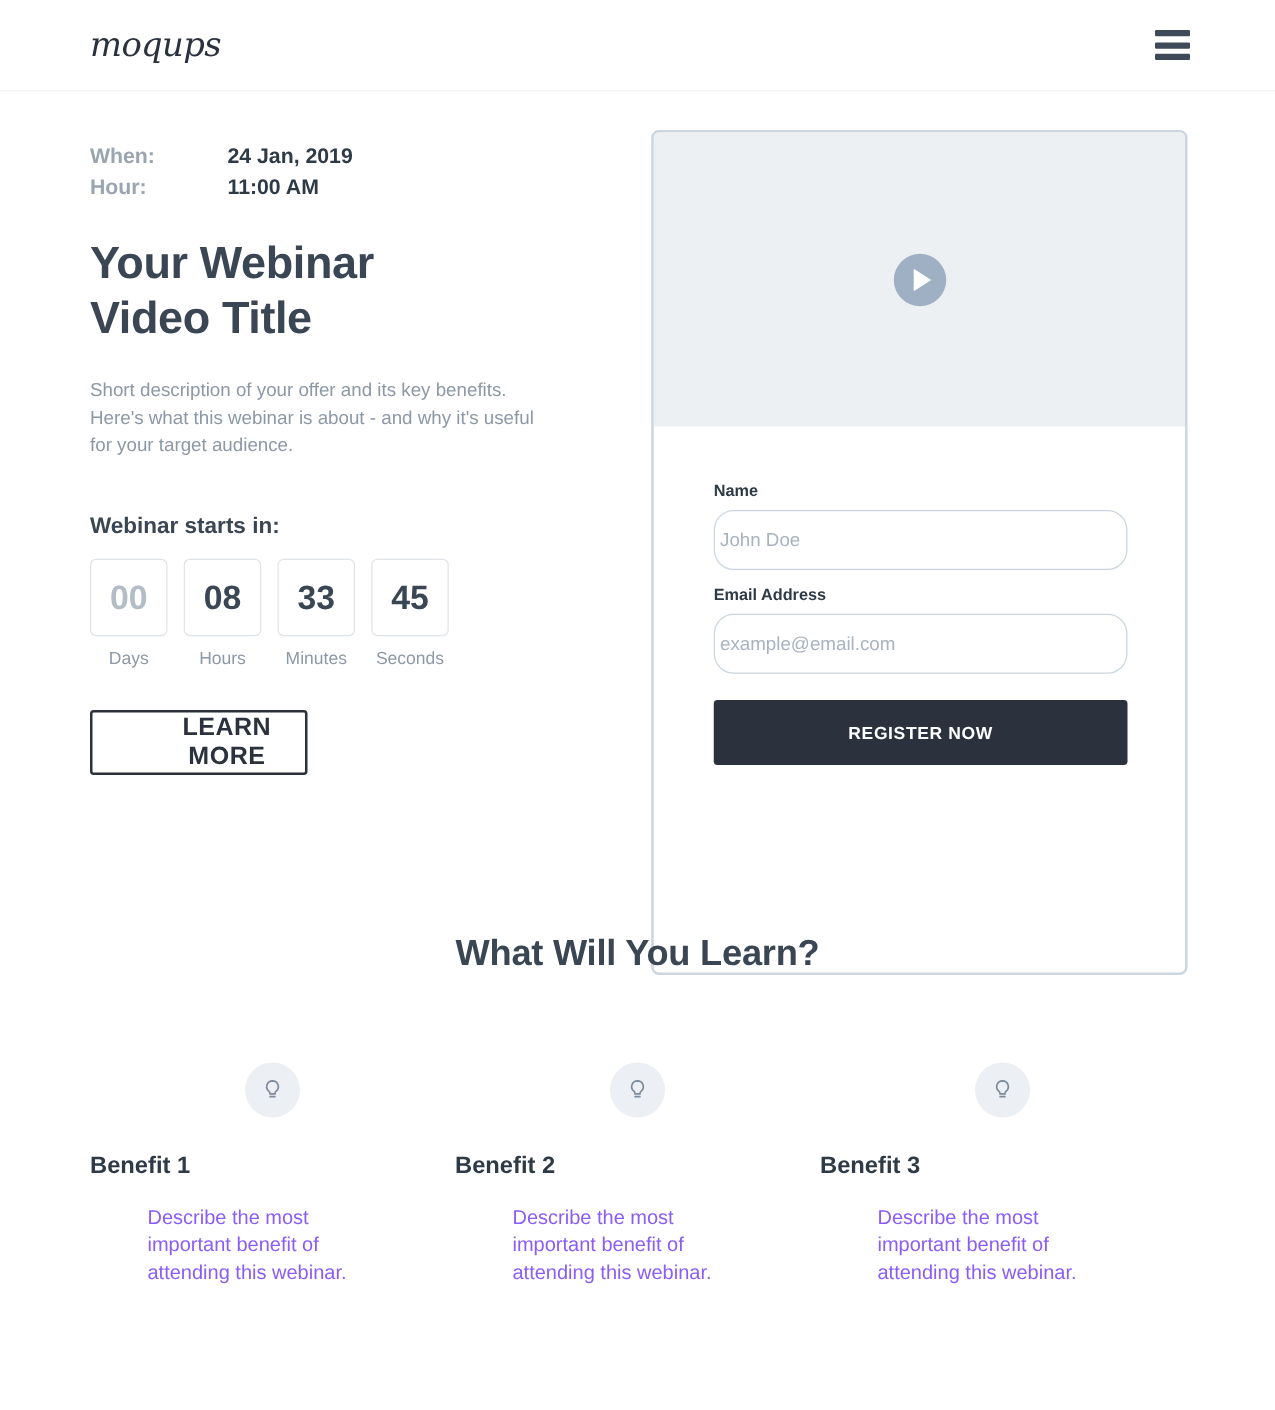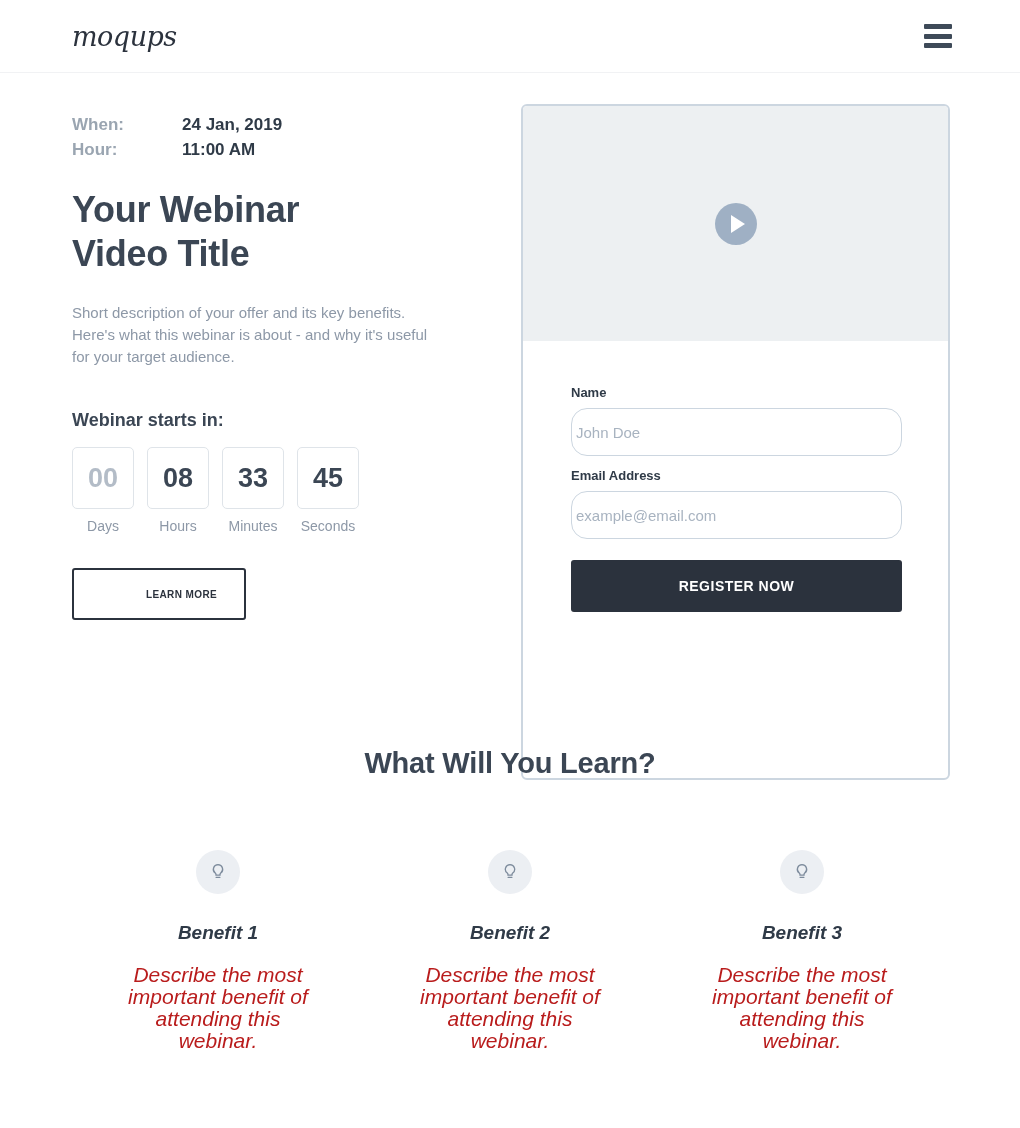--- a/index.html
+++ b/index.html
@@ -142,21 +142,21 @@
 
   .learn-more {
     display: inline-flex;
     align-items: center;
     justify-content: center;
     width: 174px;
     height: 52px;
     border: 2px solid #2b323d;
     border-radius: 3px;
     background: #ffffff;
-    font-size: 10px;
+    font-size: 20px;
     font-weight: bold;
     letter-spacing: 0.4px;
     color: #2b323d;
     cursor: pointer;
     font-family: "Liberation Sans", sans-serif;
     padding-left: 45px;
   }
 
   
   .reg-card {
@@ -254,43 +254,42 @@
 
   .benefits {
     position: absolute;
     top: 850px;
     left: 72px;
     width: 876px;
     display: flex;
   }
   .benefit {
     flex: 1;
-    text-align: center;
-    font-style: italic;
+    text-align: left;
   }
   .benefit-icon {
     width: 44px;
     height: 44px;
     border-radius: 50%;
     background: #eceff3;
     margin: 0 auto 28px auto;
     display: flex;
     align-items: center;
     justify-content: center;
   }
   .benefit-title {
     font-size: 19px;
     font-weight: bold;
     color: #2f3a47;
     margin-bottom: 20px;
   }
   .benefit-desc {
-    font-size: 21px;
+    font-size: 16px;
     line-height: 22px;
-    color: #b91c1c;
+    color: #8b5cf6;
     width: 200px;
     margin: 0 auto;
   }
 </style>
 </head>
 <body>
 
 <div class="page">
 
   <div class="site-header">

